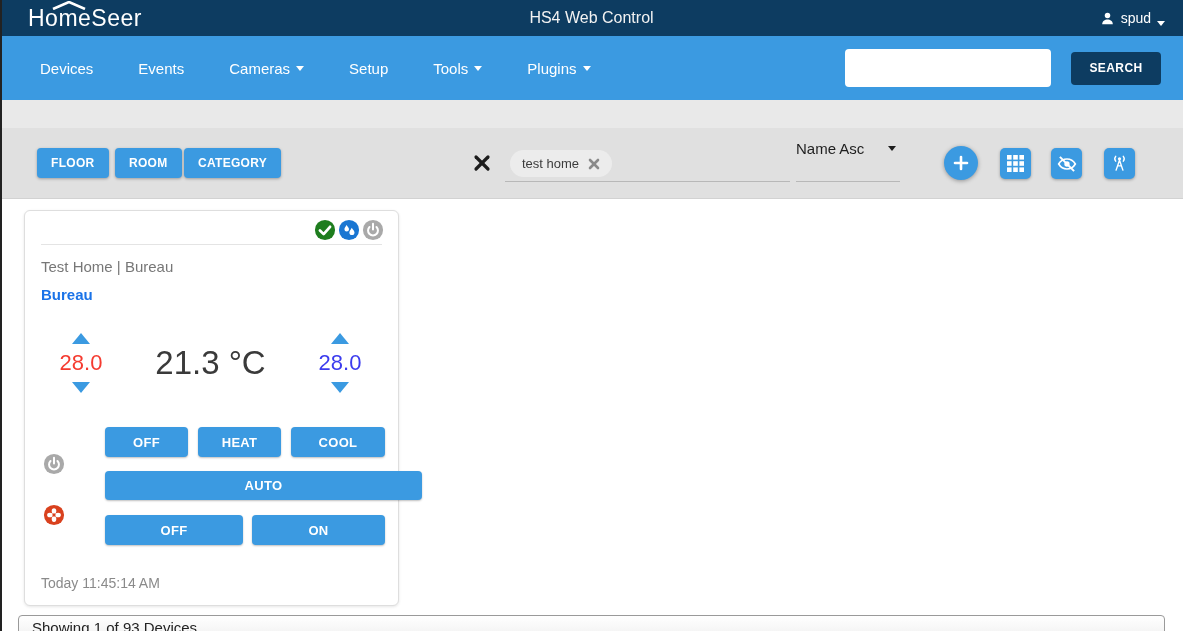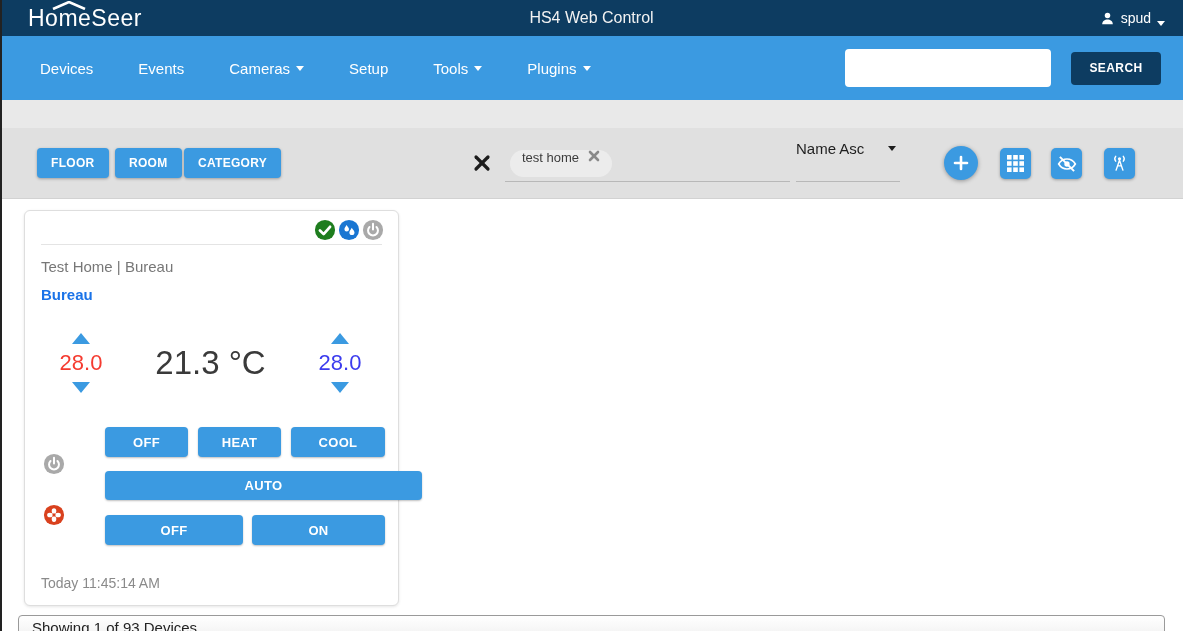--- a/index.html
+++ b/index.html
@@ -22,21 +22,21 @@
   .nav-item { display:flex; align-items:center; gap:6px; cursor:pointer; }
   .nav-search { margin-left:auto; display:flex; align-items:center; gap:20px; margin-right:22px; }
   .search-input { width:206px; height:38px; border:none; border-radius:4px; font-size:14px; padding:0 10px; outline:none; }
   .search-btn { width:90px; height:33px; background:#0d3c61; color:#fff; border:none; border-radius:4px; font-size:12px; font-weight:bold; letter-spacing:0.4px; cursor:pointer; font-family:"Liberation Sans",sans-serif; }
 
   
   .filterbar { height:71px; background:#e0e0e0; position:relative; border-bottom:1px solid #d2d2d2;margin-top:28px; }
   .pill-btn { position:absolute; top:20px; height:30px; background:#3b9ae1; color:#fff; border:none; border-radius:4px; font-size:12px; font-weight:bold; letter-spacing:0.3px; padding:0 14px; box-shadow:0 1px 3px rgba(0,0,0,.3); cursor:pointer; font-family:"Liberation Sans",sans-serif; }
   .btn-floor { left:37px; } .btn-room { left:115px; } .btn-category { left:184px; }
   .clear-x { position:absolute; left:473px; top:126px; top:26px; cursor:pointer; }
-  .chip { position:absolute; left:510px; top:22px; height:27px; background:#ececec; border-radius:14px; display:flex; padding:0 12px; font-size:13px; color:#3c3c3c; gap:9px; cursor:pointer; }
+  .chip { position:absolute; left:510px; top:22px; height:27px; background:#ececec; border-radius:14px; display:flex; align-items:center; padding:0 12px; font-size:13px; color:#3c3c3c; gap:9px; cursor:pointer; }
   .chip-underline { position:absolute; left:505px; top:53px; width:285px; height:1px; background:#b8b8b8; }
   .sort { position:absolute; left:796px; top:12px; display:flex; align-items:center; gap:24px; font-size:15px; color:#1e1e1e; cursor:pointer; }
   .sort .caret { border-top-color:#1e1e1e; border-left-width:4px; border-right-width:4px; }
   .sort-underline { position:absolute; left:796px; top:53px; width:104px; height:1px; background:#b8b8b8; }
   .round-btn { position:absolute; top:18px; width:34px; height:34px; border-radius:50%; background:#3b9ae1; border:none; display:flex; align-items:center; justify-content:center; box-shadow:0 1px 4px rgba(0,0,0,.35); cursor:pointer; }
   .sq-btn { position:absolute; top:20px; width:31px; height:31px; border-radius:5px; background:#3b9ae1; border:none; display:flex; align-items:center; justify-content:center; box-shadow:0 1px 3px rgba(0,0,0,.3); cursor:pointer; }
   .btn-add { left:944px; } .btn-grid { left:1000px; } .btn-eye { left:1051px; } .btn-antenna { left:1104px; }
 
   
   .content { height:446px; background:#fff; position:relative; }

